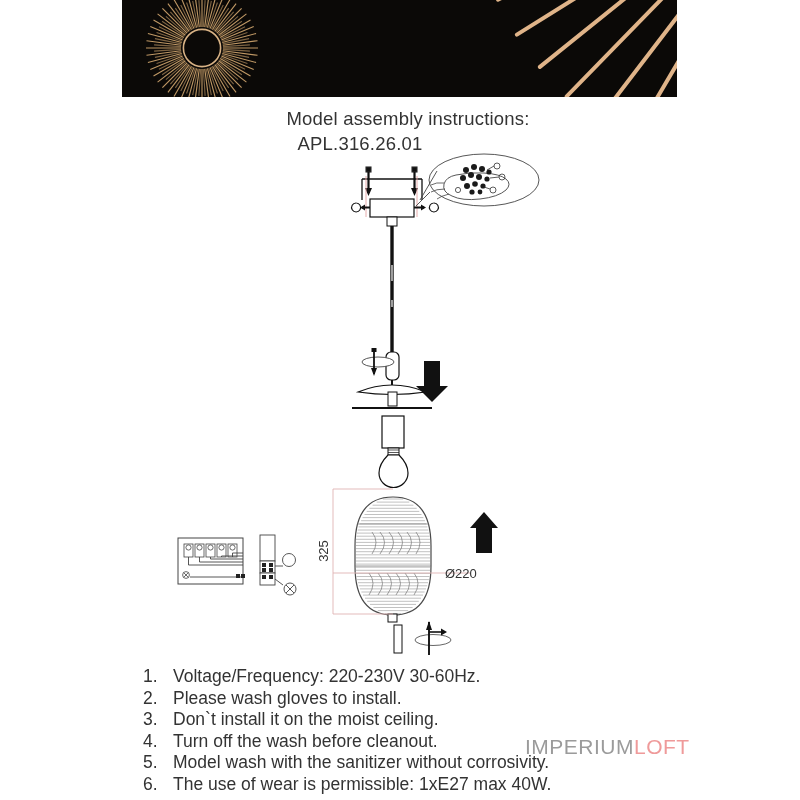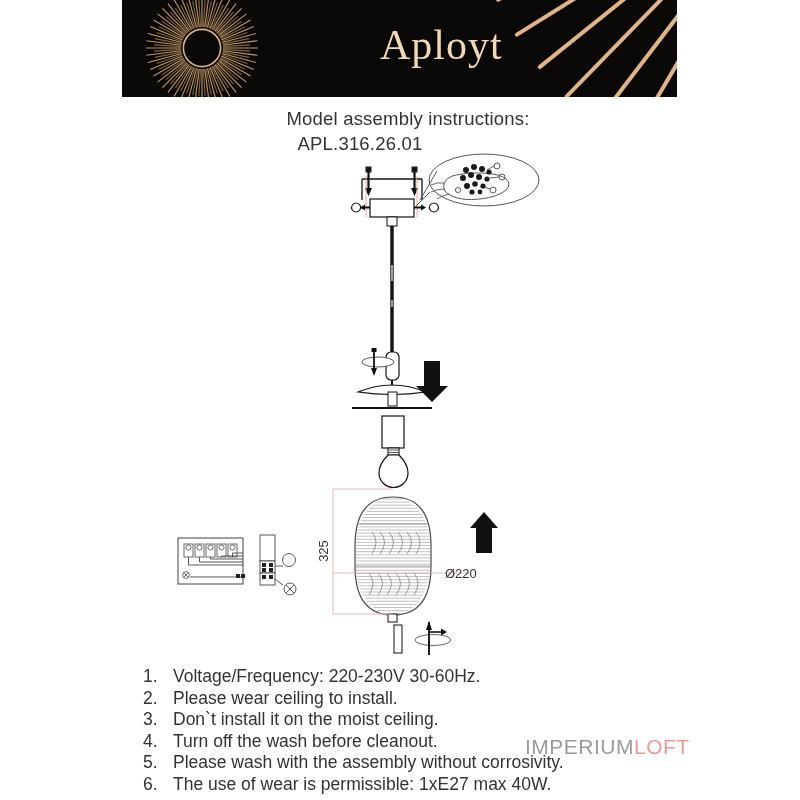--- a/index.html
+++ b/index.html
@@ -204,21 +204,20 @@
           <line x1="330" y1="0" x2="99.7" y2="236.3"></line>
           <line x1="330" y1="0" x2="72.9" y2="206.9"></line>
           <line x1="330" y1="0" x2="49.9" y2="174.6"></line>
           <line x1="330" y1="0" x2="31.0" y2="139.6"></line>
           <line x1="330" y1="0" x2="16.4" y2="102.7"></line>
           <line x1="330" y1="0" x2="6.3" y2="64.3"></line>
           <line x1="330" y1="0" x2="0.9" y2="24.9"></line>
         </g>
     </svg>
 
-    <div class="brand-title">Aployt</div>
   </div>
 
   <div class="doc-title">Model assembly instructions:</div>
   <div class="doc-model">APL.316.26.01</div>
 
   <svg class="diagram" viewBox="0 0 800 800">
     <g fill="none" stroke="#2b2b2b" stroke-width="1.2">
 
       <g>
 
@@ -468,33 +467,33 @@
     <text x="445" y="578" font-family="Liberation Sans, sans-serif" font-size="13" fill="#333">Ø220</text>
   </svg>
 
   <div class="instructions">
     <div class="instr-row">
       <span class="instr-num">1.</span>
       <span class="instr-text">Voltage/Frequency: 220-230V 30-60Hz.</span>
     </div>
     <div class="instr-row">
       <span class="instr-num">2.</span>
-      <span class="instr-text">Please wear ceiling to install.</span>
+      <span class="instr-text">Please wash gloves to install.</span>
     </div>
     <div class="instr-row">
       <span class="instr-num">3.</span>
       <span class="instr-text">Don`t install it on the moist ceiling.</span>
     </div>
     <div class="instr-row">
       <span class="instr-num">4.</span>
       <span class="instr-text">Turn off the wash before cleanout.</span>
     </div>
     <div class="instr-row">
       <span class="instr-num">5.</span>
-      <span class="instr-text">Please wash with the assembly without corrosivity.</span>
+      <span class="instr-text">Model wash with the sanitizer without corrosivity.</span>
     </div>
     <div class="instr-row">
       <span class="instr-num">6.</span>
       <span class="instr-text">The use of wear is permissible: 1xE27 max 40W.</span>
     </div>
   </div>
 
   <div class="watermark"><span class="wm-a">IMPERIUM</span><span class="wm-b">LOFT</span></div>
 
 </div>

